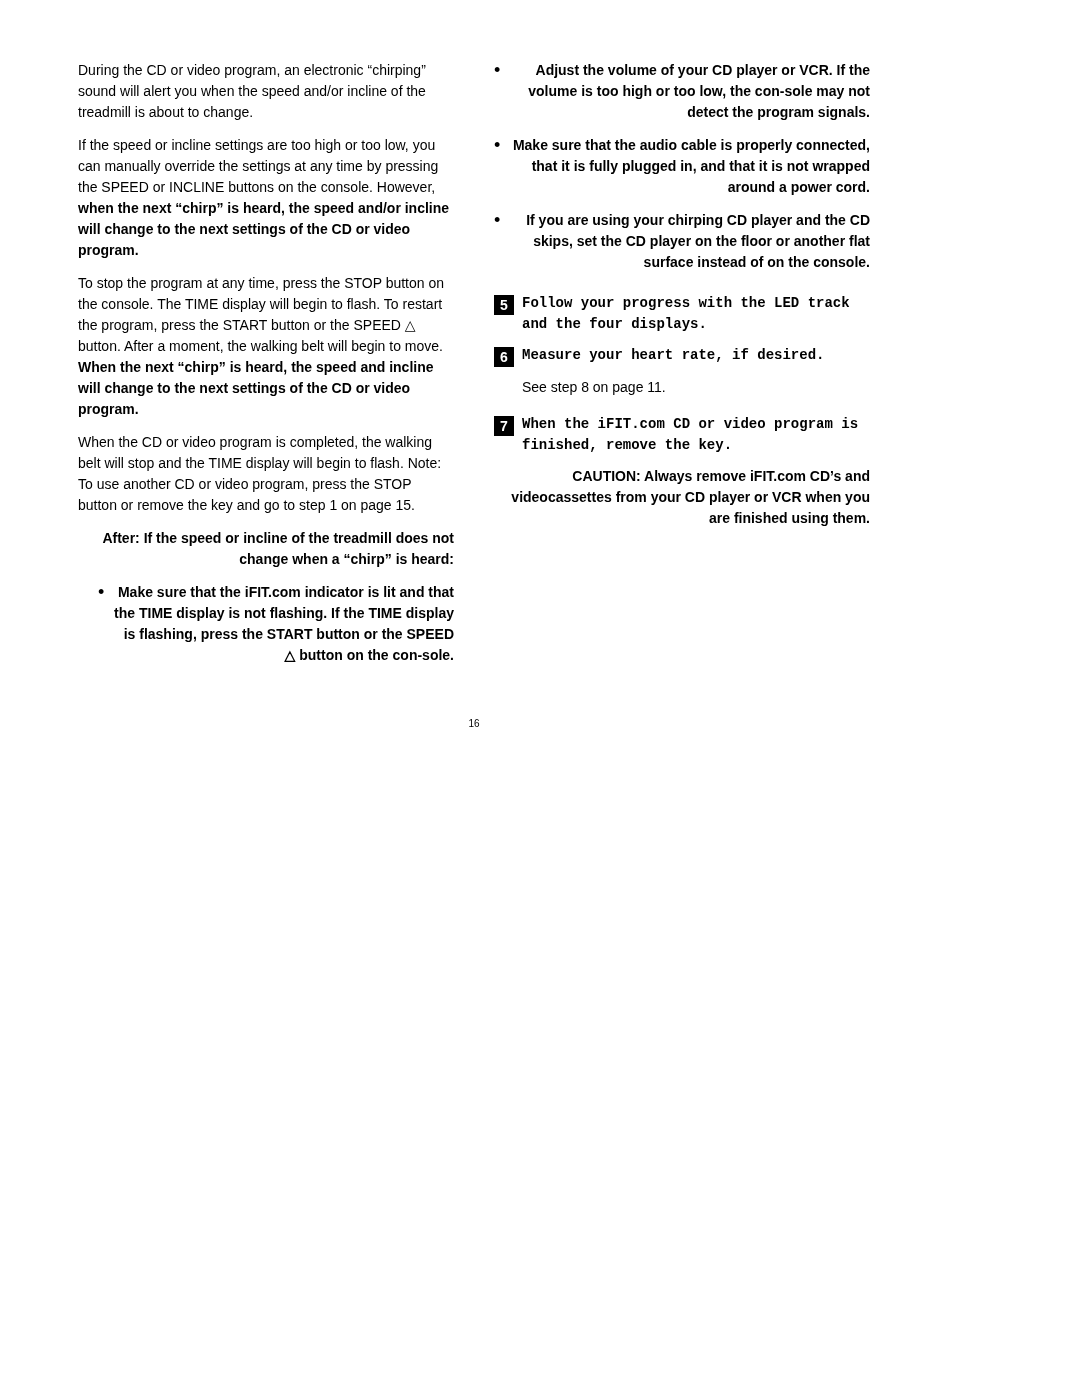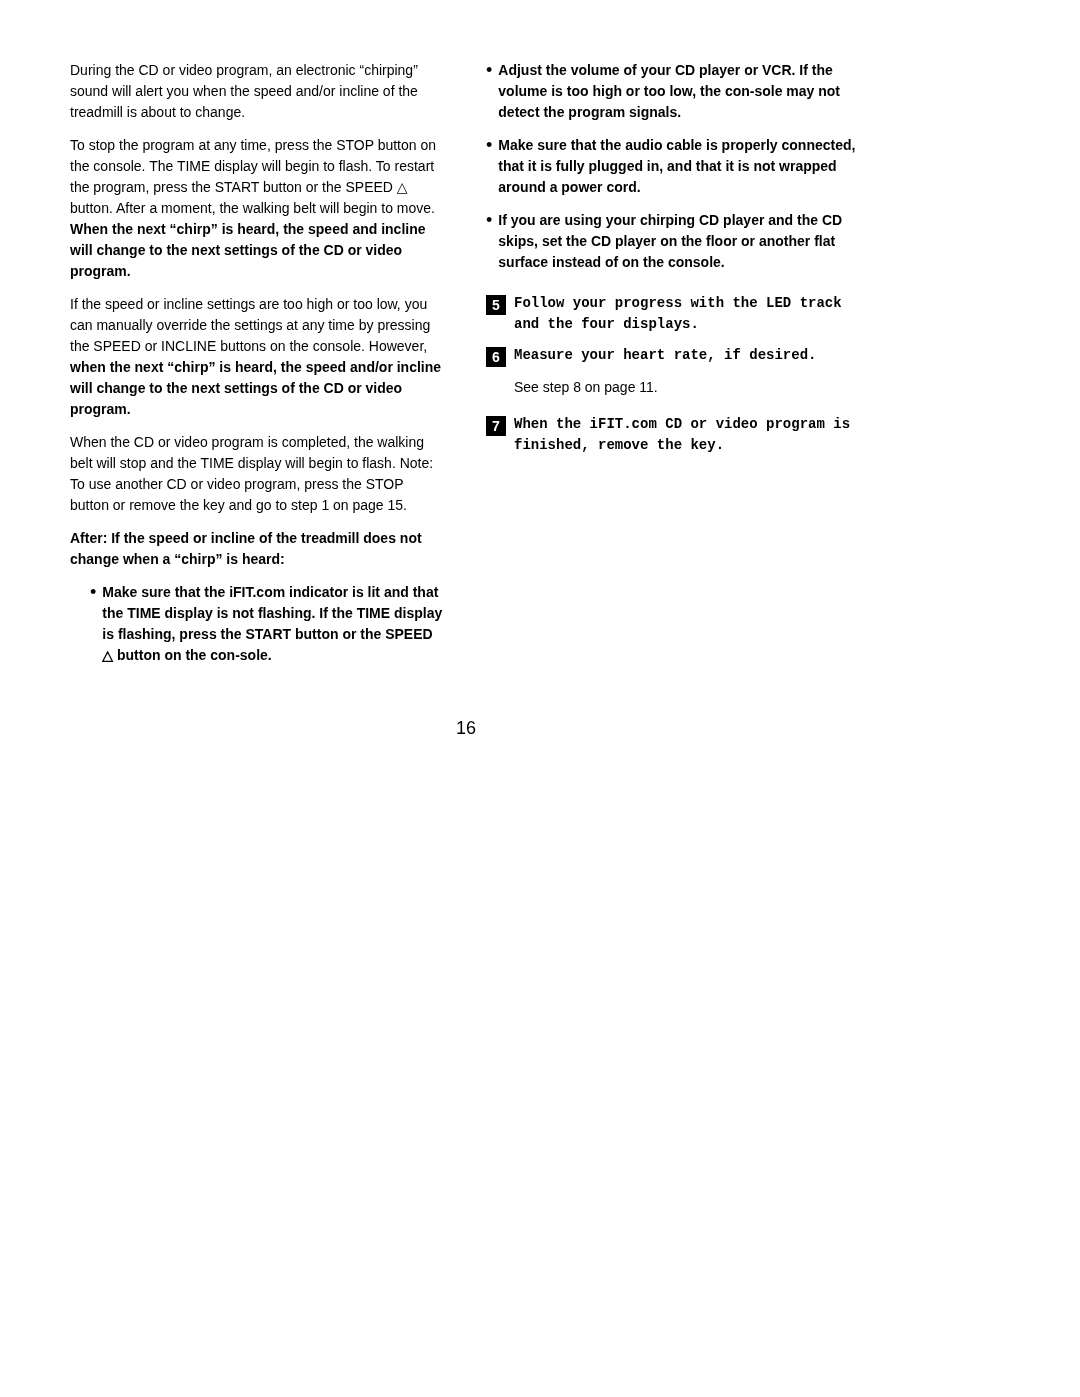--- a/index.html
+++ b/index.html
@@ -16,20 +16,21 @@
       width: 1080px;
       min-height: 1397px;
     }
 
     .page {
       width: 932px;
       min-height: 1397px;
       background: #ffffff;
       padding: 60px 70px 60px 70px;
       position: relative;
+      margin-left: 8px;
     }
 
     .two-col {
       display: flex;
       gap: 40px;
     }
 
     .col-left {
       flex: 1;
       max-width: 460px;
@@ -40,20 +41,21 @@
       max-width: 460px;
     }
 
     p {
       margin-bottom: 12px;
       line-height: 1.5;
     }
 
     .bold {
       font-weight: bold;
+      text-align: right;
     }
 
     .step-item {
       display: flex;
       align-items: flex-start;
       margin-bottom: 10px;
       gap: 8px;
     }
 
     .step-number {
@@ -97,45 +99,45 @@
     }
 
     .bullet-text {
       line-height: 1.5;
       flex: 1;
     }
 
     .page-number {
       text-align: center;
       margin-top: 40px;
-      font-size: 18px;
+      font-size: 10px;
     }
 
     .indent-block {
       margin-left: 20px;
       margin-bottom: 12px;
     }
   </style>
 </head>
 <body>
 
 <div class="page">
   <div class="two-col">
 
     <div class="col-left">
 
       <p>During the CD or video program, an electronic “chirping” sound will alert you when the speed and/or incline of the treadmill is about to change.</p>
 
 
       <p>
-        <span>To stop the program at any time, press the STOP button on the console. The TIME display will begin to flash. To restart the program, press the START button or the SPEED △ button. After a moment, the walking belt will begin to move. </span><span class="bold">When the next “chirp” is heard, the speed and incline will change to the next settings of the CD or video program.</span>
+        <span>If the speed or incline settings are too high or too low, you can manually override the settings at any time by pressing the SPEED or INCLINE buttons on the console. However, </span><span class="bold">when the next “chirp” is heard, the speed and/or incline will change to the next settings of the CD or video program.</span>
       </p>
 
       <p>
-        <span>If the speed or incline settings are too high or too low, you can manually override the settings at any time by pressing the SPEED or INCLINE buttons on the console. However, </span><span class="bold">when the next “chirp” is heard, the speed and/or incline will change to the next settings of the CD or video program.</span>
+        <span>To stop the program at any time, press the STOP button on the console. The TIME display will begin to flash. To restart the program, press the START button or the SPEED △ button. After a moment, the walking belt will begin to move. </span><span class="bold">When the next “chirp” is heard, the speed and incline will change to the next settings of the CD or video program.</span>
       </p>
 
       <p>When the CD or video program is completed, the walking belt will stop and the TIME display will begin to flash. Note: To use another CD or video program, press the STOP button or remove the key and go to step 1 on page 15.</p>
 
       <p class="bold">After: If the speed or incline of the treadmill does not change when a “chirp” is heard:</p>
 
       <div class="indent-block">
         <div class="bullet-item">
           <span class="bullet-dot">•</span>
           <span class="bullet-text bold">Make sure that the iFIT.com indicator is lit and that the TIME display is not flashing. If the TIME display is flashing, press the START button or the SPEED △ button on the con-sole.</span>
@@ -170,18 +172,19 @@
         <div class="step-number">6</div>
         <span class="step-text">Measure your heart rate, if desired.</span>
       </div>
       <p class="see-step">See step 8 on page 11.</p>
 
       <div class="step-item">
         <div class="step-number">7</div>
         <span class="step-text">When the iFIT.com CD or video program is finished, remove the key.</span>
       </div>
 
+      <p class="bold">CAUTION: Always remove iFIT.com CD’s and videocassettes from your CD player or VCR when you are finished using them.</p>
 
     </div>
   </div>
 
   <div class="page-number">16</div>
 </div>
 
 </body></html>

